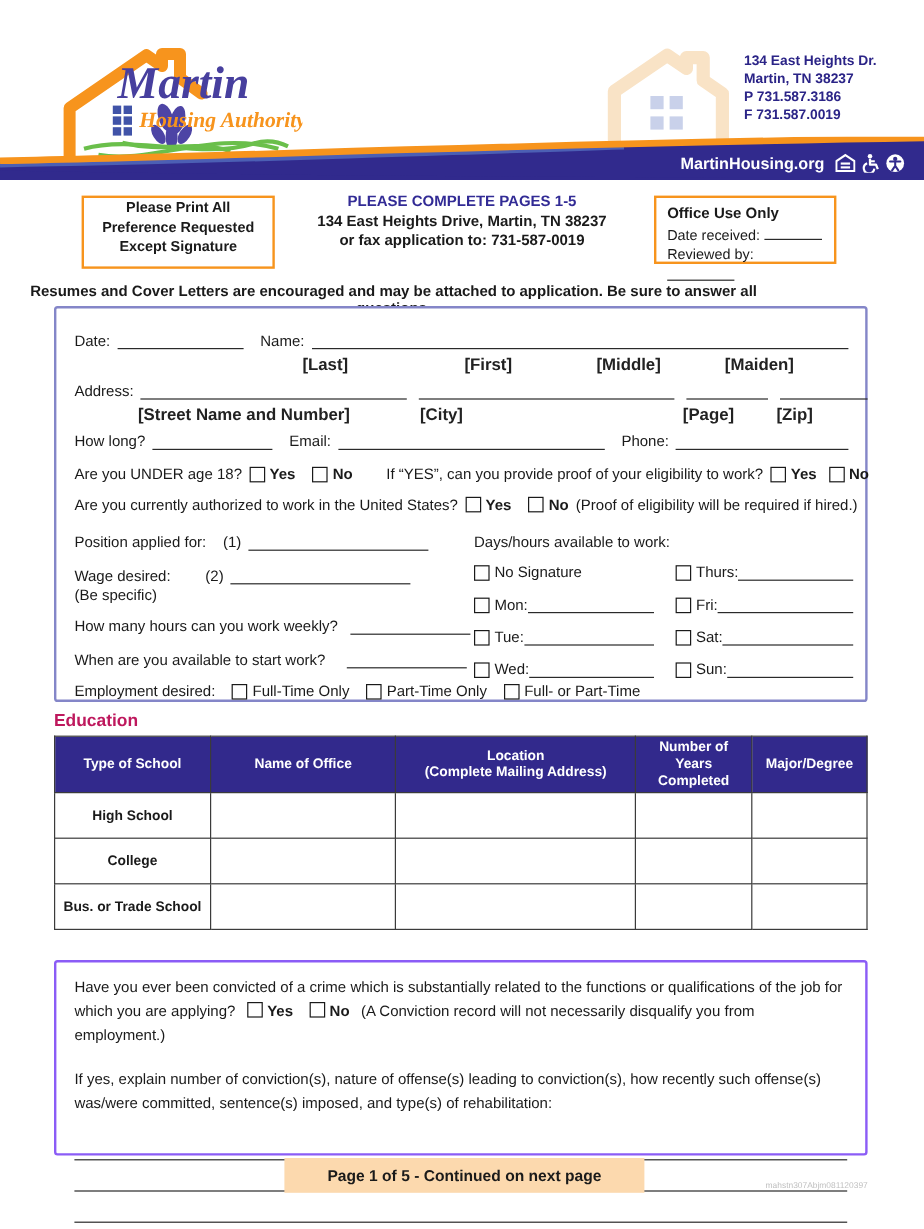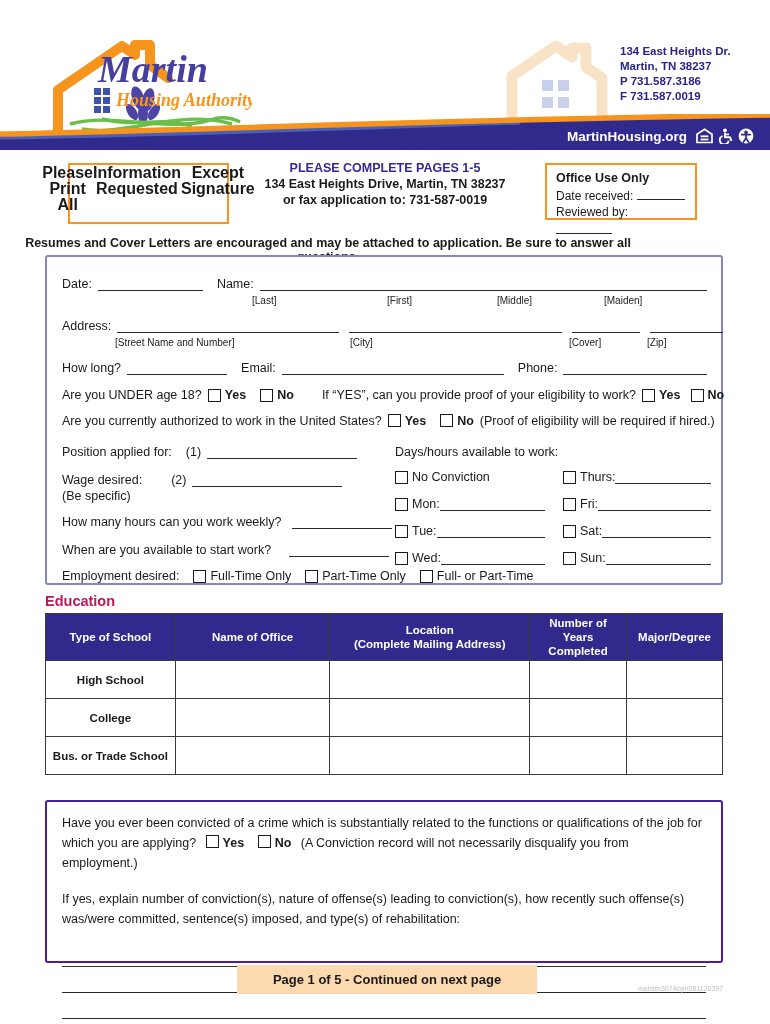--- a/index.html
+++ b/index.html
@@ -12,51 +12,51 @@
   .faint-house{position:absolute;left:498px;top:40px;}
   .contact{position:absolute;left:620px;top:44px;font-size:11.5px;line-height:15px;
            color:#2B2487;font-weight:600;}
   .contact .num{font-weight:700;}
   .wave{position:absolute;left:0;top:114px;width:770px;height:40px;}
   .wave-overlay{position:absolute;right:16px;top:128px;display:flex;align-items:center;gap:9px;
                 color:#fff;font-size:13.5px;font-weight:bold;}
   .wave-overlay .icons{display:flex;align-items:center;gap:5px;}
   
   .obox{position:absolute;border:2.5px solid #F7941D;background:#fff;}
-  .print-box{left:68px;top:163px;width:157px;height:57px;display:flex;flex-direction:row;
-             justify-content:center;text-align:center;font-size:16px;font-weight:bold;line-height:16px;}
+  .print-box{left:68px;top:163px;width:157px;height:57px;display:flex;flex-direction:column;
+             justify-content:flex-start;text-align:center;font-size:12px;font-weight:bold;line-height:16px;}
   .complete-block{position:absolute;left:237px;top:160px;width:296px;text-align:center;
                   font-size:12.5px;font-weight:bold;line-height:16px;}
   .complete-block .hl{color:#322B95;}
   .office-box{left:545px;top:163px;width:152px;height:57px;padding:5px 9px;box-sizing:border-box;
               font-size:12px;line-height:16px;}
   .office-box .t{font-weight:bold;font-size:12.5px;}
   .notice{position:absolute;left:0;top:236px;width:656px;text-align:center;
           font-size:12.5px;font-weight:bold;}
   
   .mainbox{position:absolute;left:45px;top:255px;width:678px;height:330px;box-sizing:border-box;
            border:2px solid #8486C8;border-radius:3px;background:#fff;font-size:12.5px;}
   .frow{position:absolute;left:15px;right:14px;display:flex;align-items:flex-end;white-space:nowrap;}
-  .abs{position:absolute;font-size:10px;color:#222;}
+  .abs{position:absolute;font-size:14px;color:#222;font-weight:bold;}
   .line{display:inline-block;border-bottom:1.3px solid #2a2a2a;height:13px;flex:none;}
   .grow{flex:1 1 auto;}
   .cb{display:inline-block;width:11px;height:11px;border:1.8px solid #1a1a1a;flex:none;
       vertical-align:-1px;margin-right:4px;background:#fff;}
   .b{font-weight:bold;}
   .gap6{margin-left:6px;} .gap10{margin-left:10px;} .gap14{margin-left:14px;} .gap28{margin-left:28px;}
   .dayitem{position:absolute;display:flex;align-items:flex-end;white-space:nowrap;}
   
   .edu-head{position:absolute;left:45px;top:593px;font-size:14.5px;font-weight:bold;color:#be185d;}
   .edu-table{position:absolute;left:45px;top:613px;border-collapse:collapse;width:678px;}
   .edu-table td,.edu-table th{border:1.6px solid #3b3b3b;text-align:center;vertical-align:middle;}
   .edu-table th{background:#32298C;color:#fff;font-size:11.5px;font-weight:bold;line-height:14px;height:40px;padding:2px 4px;}
   .edu-table td{height:35px;font-size:11.5px;font-weight:bold;background:#fff;}
   
   .convbox{position:absolute;left:45px;top:800px;width:678px;height:163px;box-sizing:border-box;
-           border:2px solid #4c1d95;border-radius:3px;padding:11px 15px;font-size:12.5px;line-height:20px;}
+           border:2px solid #8b5cf6;border-radius:3px;padding:11px 15px;font-size:12.5px;line-height:20px;}
   .ansline{border-bottom:1.3px solid #2a2a2a;height:25px;}
   
   .footerbar{position:absolute;left:237px;top:965px;width:300px;height:29px;background:#FCD9AE;
              display:flex;align-items:center;justify-content:center;font-size:13px;font-weight:bold;color:#1a1a1a;}
   .docid{position:absolute;left:638px;top:985px;font-size:7px;color:#BFBFBF;}
 </style>
 </head>
 <body>
 
 <div class="page">
@@ -134,21 +134,21 @@
       <svg width="16" height="16" viewBox="0 0 16 16">
         <circle cx="8" cy="8" r="7.4" fill="#fff"></circle>
         <circle cx="8" cy="4.4" r="1.8" fill="#312A8D"></circle>
         <path d="M3.7,6.6 L12.3,6.6 M8,6.6 L8,10.2 M8,10.2 L5.4,14 M8,10.2 L10.6,14" stroke="#312A8D" stroke-width="1.7" fill="none" stroke-linecap="round"></path>
       </svg>
     </span>
   </div>
 
   <div class="obox print-box">
     <div>Please Print All</div>
-    <div>Information Requested</div>
+    <div>Preference Requested</div>
     <div>Except Signature</div>
   </div>
 
   <div class="complete-block">
     <div class="hl">PLEASE COMPLETE PAGES 1-5</div>
     <div>134 East Heights Drive, Martin, TN 38237</div>
     <div>or fax application to: 731-587-0019</div>
   </div>
 
   <div class="obox office-box">
@@ -174,21 +174,21 @@
 
     <div class="frow" style="top:62px">
       <span>Address:</span>
       <span class="line gap6" style="width:222px"></span>
       <span class="line gap10" style="width:213px"></span>
       <span class="line gap10" style="width:68px"></span>
       <span class="line gap10" style="width:73px"></span>
     </div>
     <span class="abs" style="left:68px;top:80px">[Street Name and Number]</span>
     <span class="abs" style="left:303px;top:80px">[City]</span>
-    <span class="abs" style="left:522px;top:80px">[Cover]</span>
+    <span class="abs" style="left:522px;top:80px">[Page]</span>
     <span class="abs" style="left:600px;top:80px">[Zip]</span>
 
     <div class="frow" style="top:104px">
       <span>How long?</span>
       <span class="line gap6" style="width:100px"></span>
       <span class="gap14">Email:</span>
       <span class="line gap6" style="width:222px"></span>
       <span class="gap14">Phone:</span>
       <span class="line gap6 grow"></span>
     </div>
@@ -235,21 +235,21 @@
     <div class="frow" style="top:286px;right:auto;width:330px">
       <span>When are you available to start work?</span>
       <span class="line" style="width:100px;margin-left:18px"></span>
     </div>
 
     <div class="frow" style="left:348px;top:188px;right:auto;width:300px">
       <span>Days/hours available to work:</span>
     </div>
     <div class="dayitem" style="left:348px;top:213px;width:150px">
       <span class="cb"></span>
-      <span>No Conviction</span>
+      <span>No Signature</span>
     </div>
     <div class="dayitem" style="left:516px;top:213px;width:148px">
       <span class="cb"></span>
       <span>Thurs:</span>
       <span class="line grow"></span>
     </div>
     <div class="dayitem" style="left:348px;top:240px;width:150px">
       <span class="cb"></span>
       <span>Mon:</span>
       <span class="line grow"></span>

